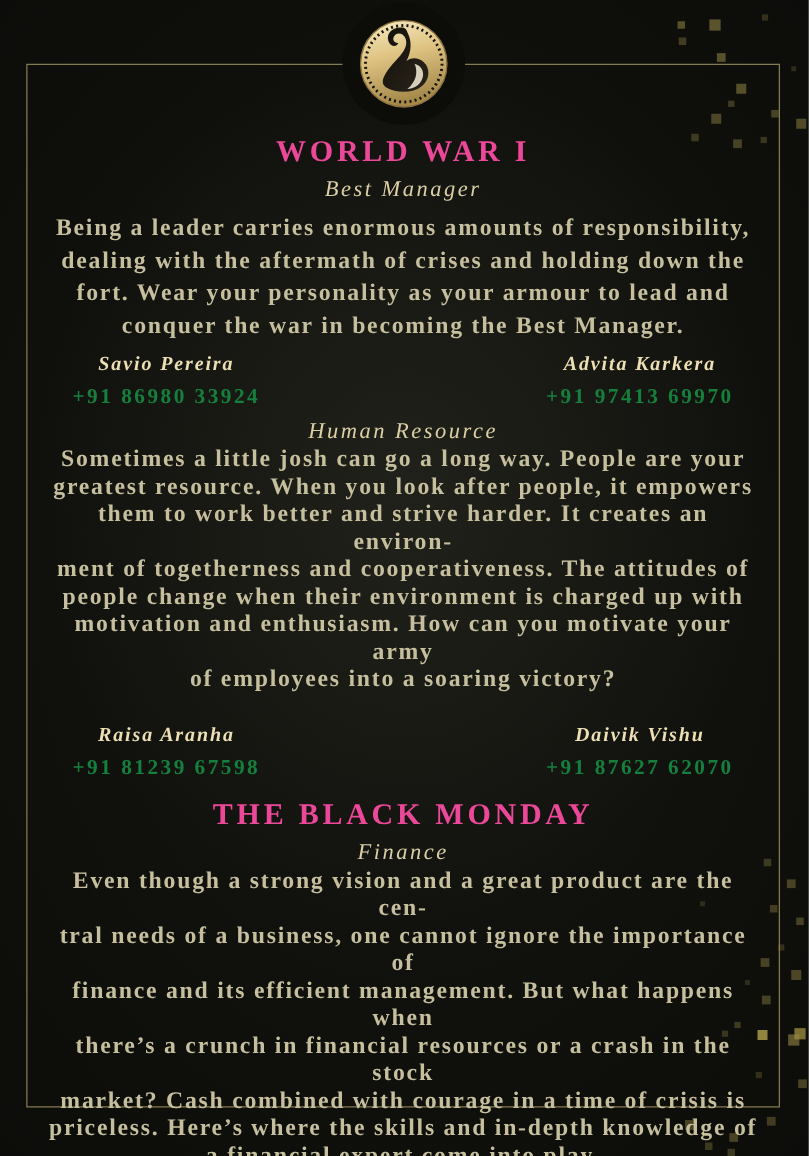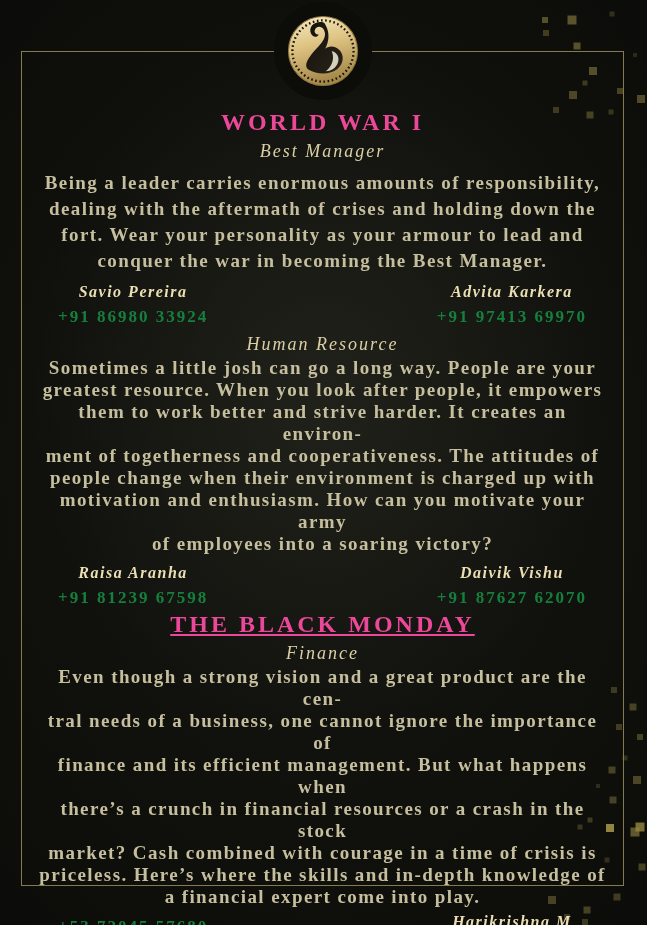--- a/index.html
+++ b/index.html
@@ -64,22 +64,22 @@
   .contact{text-align:center;}
   .contact-name{
     font-size:16px;font-weight:bold;font-style:italic;color:#ecdfb4;
     letter-spacing:1.5px;line-height:20px;
   }
   .contact-phone{
     font-size:17px;font-weight:bold;color:#15803d;letter-spacing:2px;
     line-height:24px;margin-top:3px;
   }
   .mt-sec{margin-top:14px;}
-  .mt-sec2{margin-top:8px;}
-  .mt-sec3{text-decoration:underline;}
+  .mt-sec2{margin-top:24px;}
+  .mt-sec3{margin-top:12px;}
   .contacts.last{margin-top:4px;}
 </style>
 </head>
 <body>
 
 <div class="dots"></div>
 
 <div class="frame">
 
   <div class="logo-wrap">

